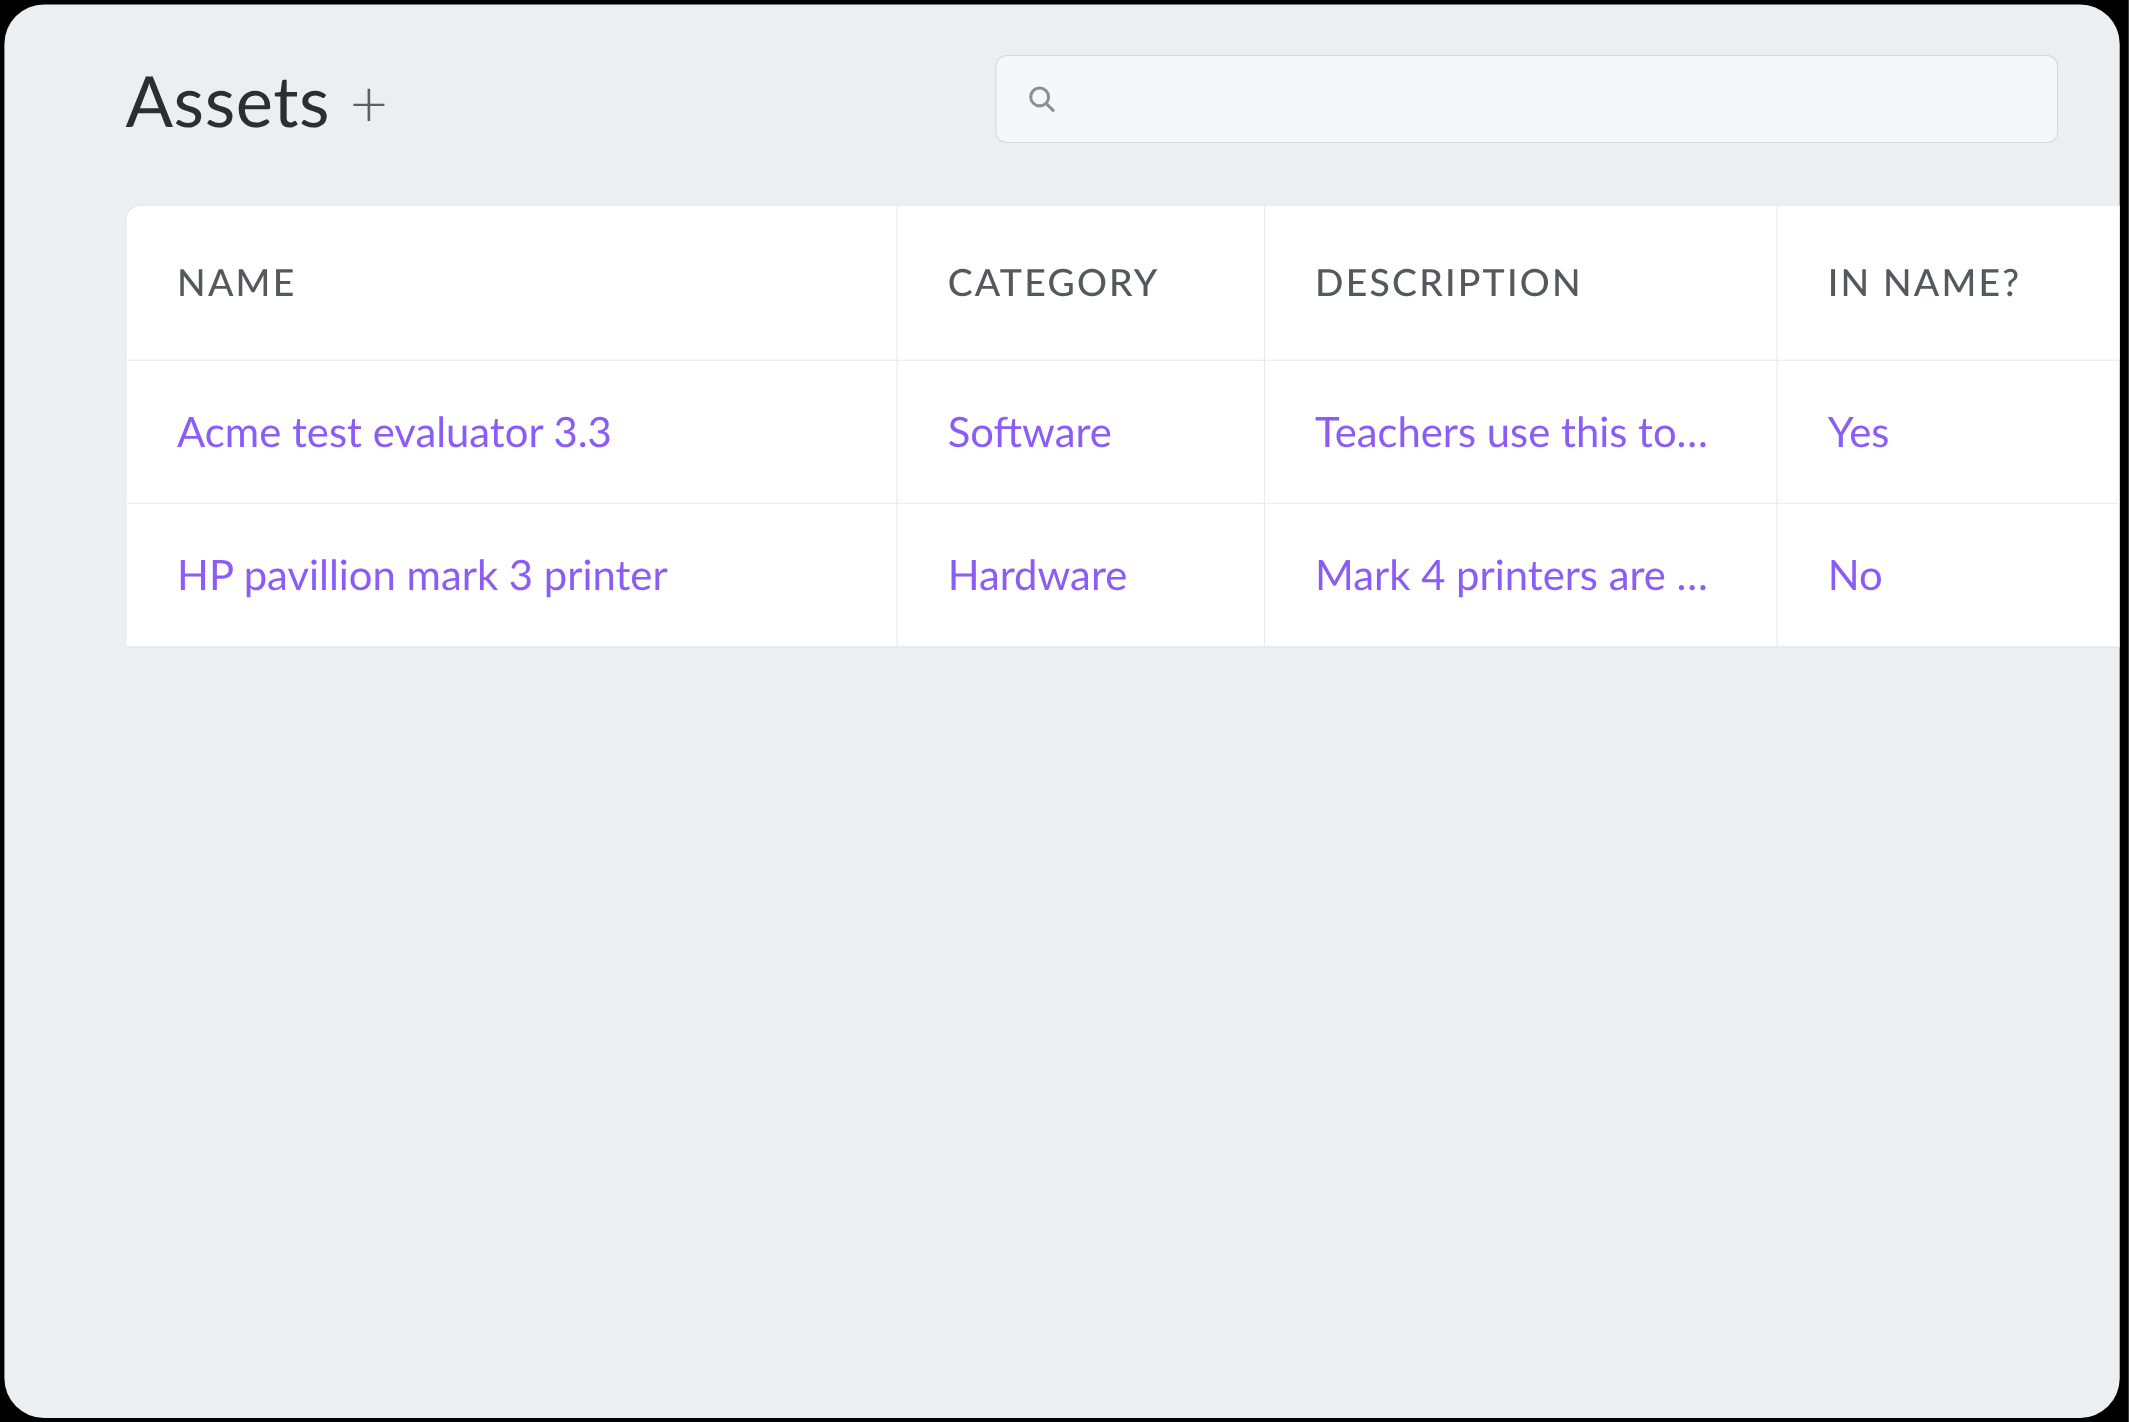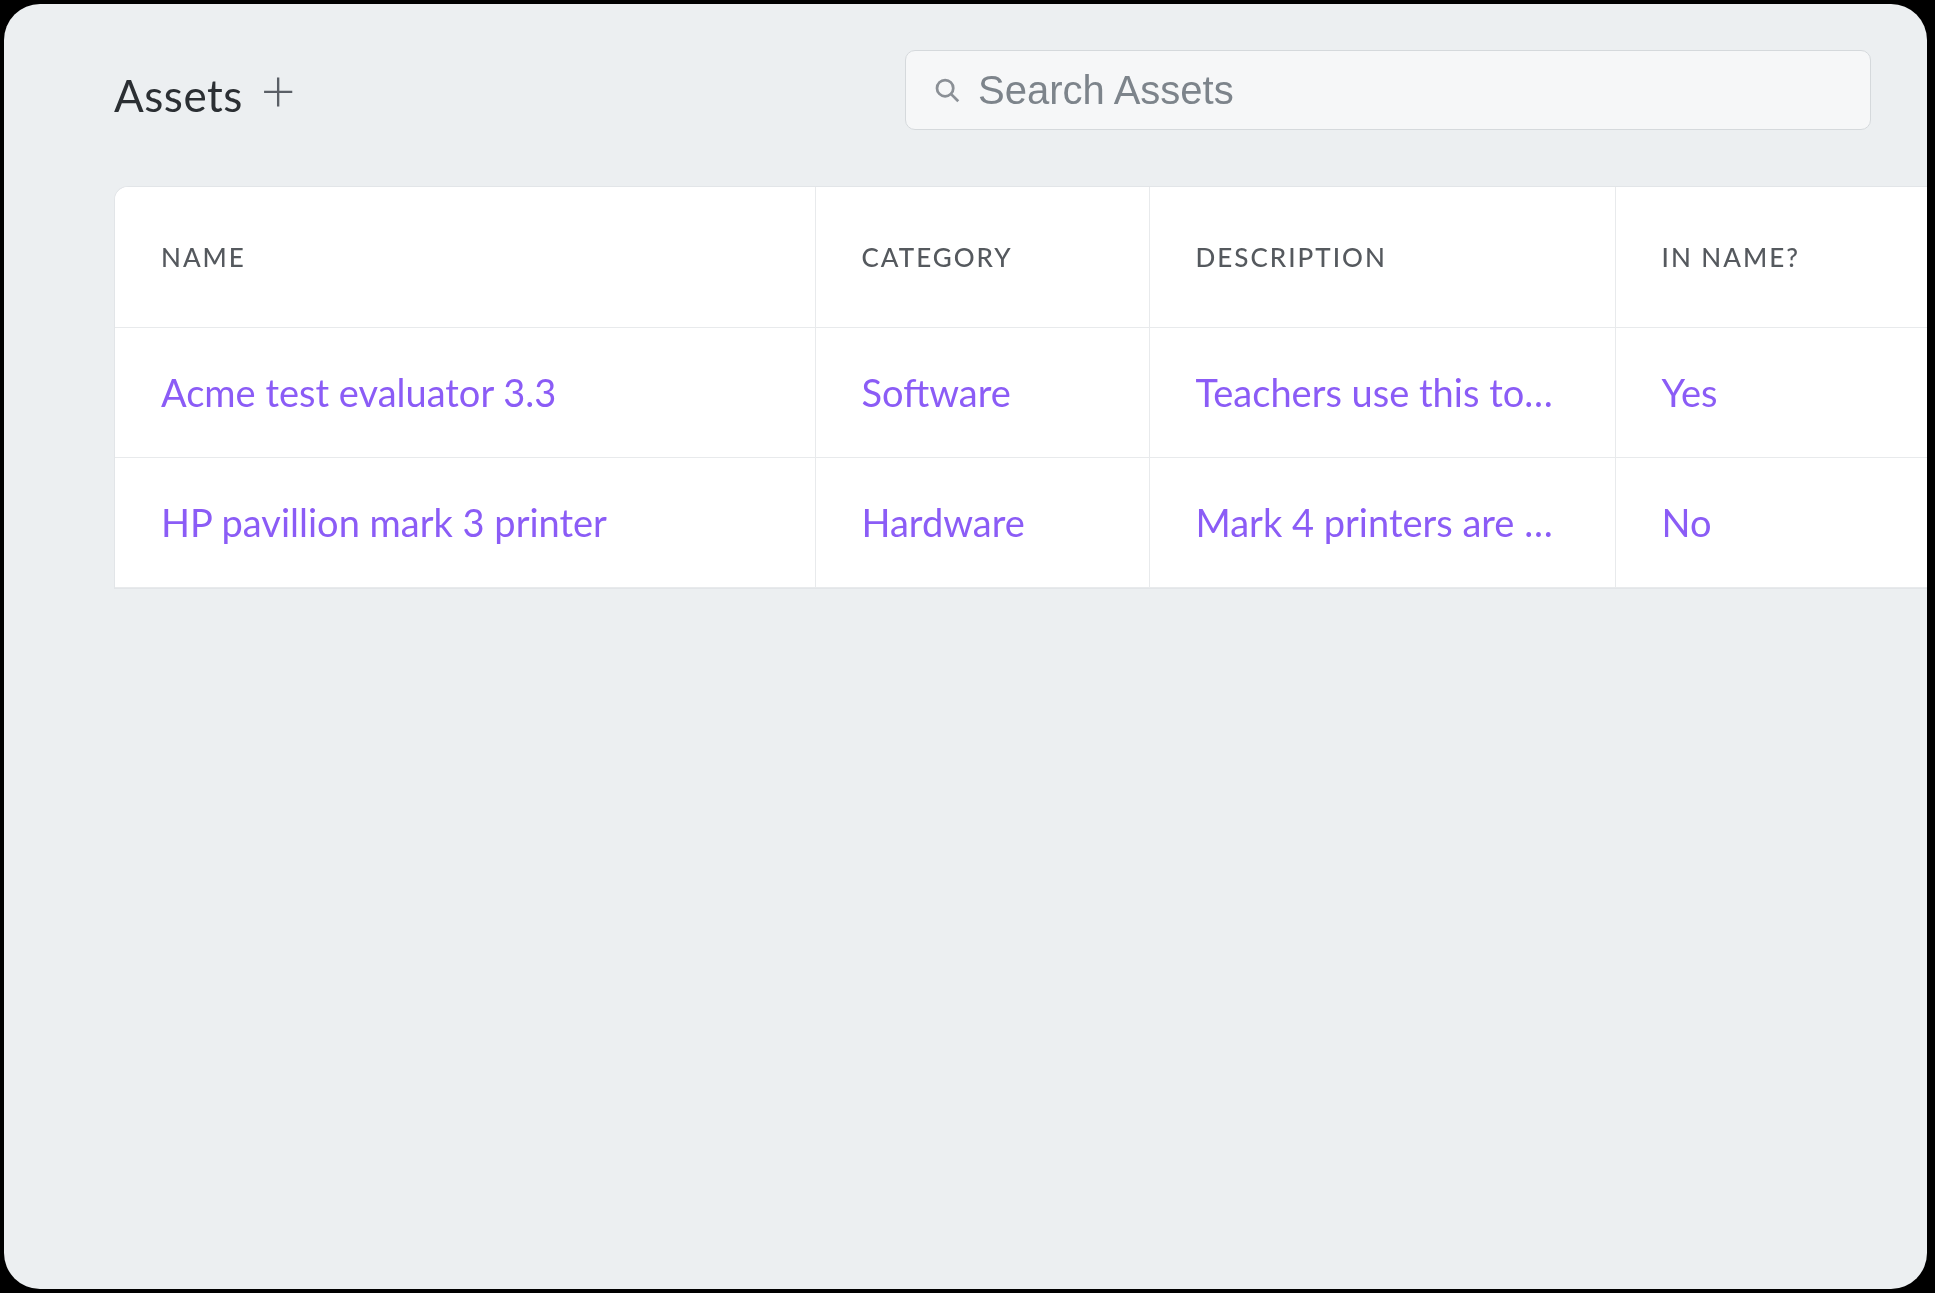--- a/index.html
+++ b/index.html
@@ -29,21 +29,21 @@
     align-items: center;
     justify-content: space-between;
     padding: 46px 56px 40px 110px;
   }
   .title-wrap {
     display: flex;
     align-items: baseline;
     gap: 18px;
   }
   .page-title {
-    font-size: 44px;
+    font-size: 64px;
     font-weight: 400;
     color: #2b2f33;
     letter-spacing: 0.5px;
   }
   .add-btn {
     font-size: 60px;
     font-weight: 300;
     color: #5a5f66;
     line-height: 1;
     cursor: pointer;
@@ -105,21 +105,21 @@
     padding: 0 46px;
     white-space: nowrap;
     overflow: hidden;
     text-overflow: ellipsis;
   }
   th:last-child, td:last-child {
     border-right: none;
   }
   thead th {
     height: 140px;
-    font-size: 26px;
+    font-size: 34px;
     font-weight: 500;
     letter-spacing: 2px;
     color: #55595e;
     background: #ffffff;
     margin-top: 24px;
   }
   tbody td {
     height: 130px;
     font-size: 38px;
     font-weight: 400;
@@ -136,21 +136,20 @@
       <h1 class="page-title">Assets</h1>
       <span class="add-btn">+</span>
     </div>
     <div class="search-wrap">
       <span class="search-icon">
         <svg viewBox="0 0 24 24" fill="none" stroke="#8b9096" stroke-width="2.2">
           <circle cx="10.5" cy="10.5" r="6.5"></circle>
           <line x1="15.5" y1="15.5" x2="21" y2="21"></line>
         </svg>
       </span>
-      <input class="search-input" type="text" placeholder="Search Assets" style="">
     </div>
   </div>
 
   <div class="table-card">
     <table>
       <colgroup>
         <col class="col-name">
           <col class="col-cat">
           <col class="col-desc">
           <col class="col-stock">

